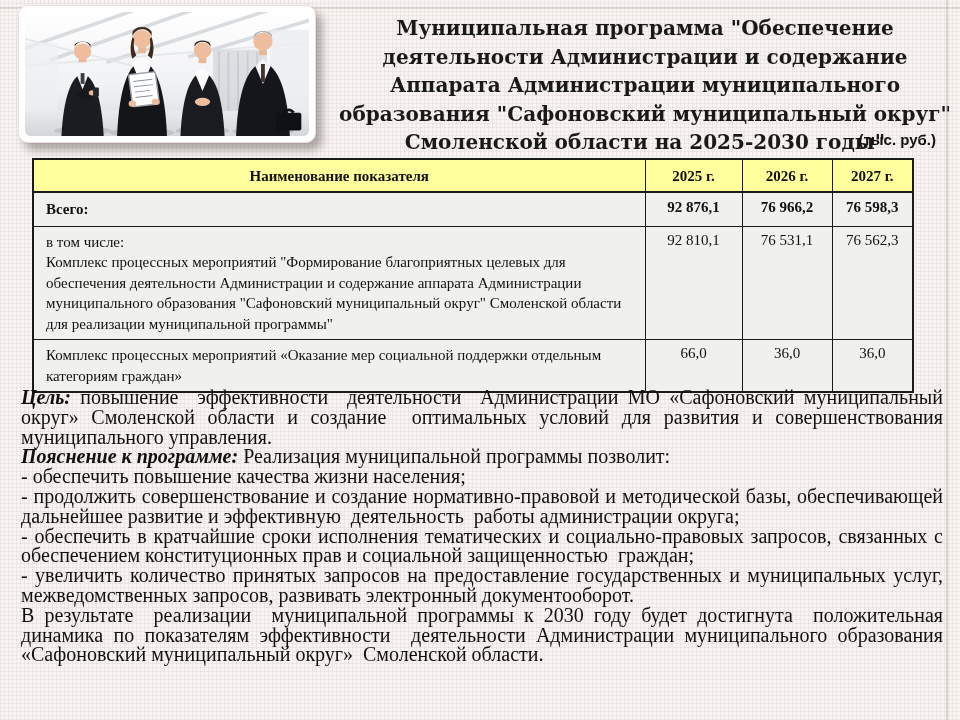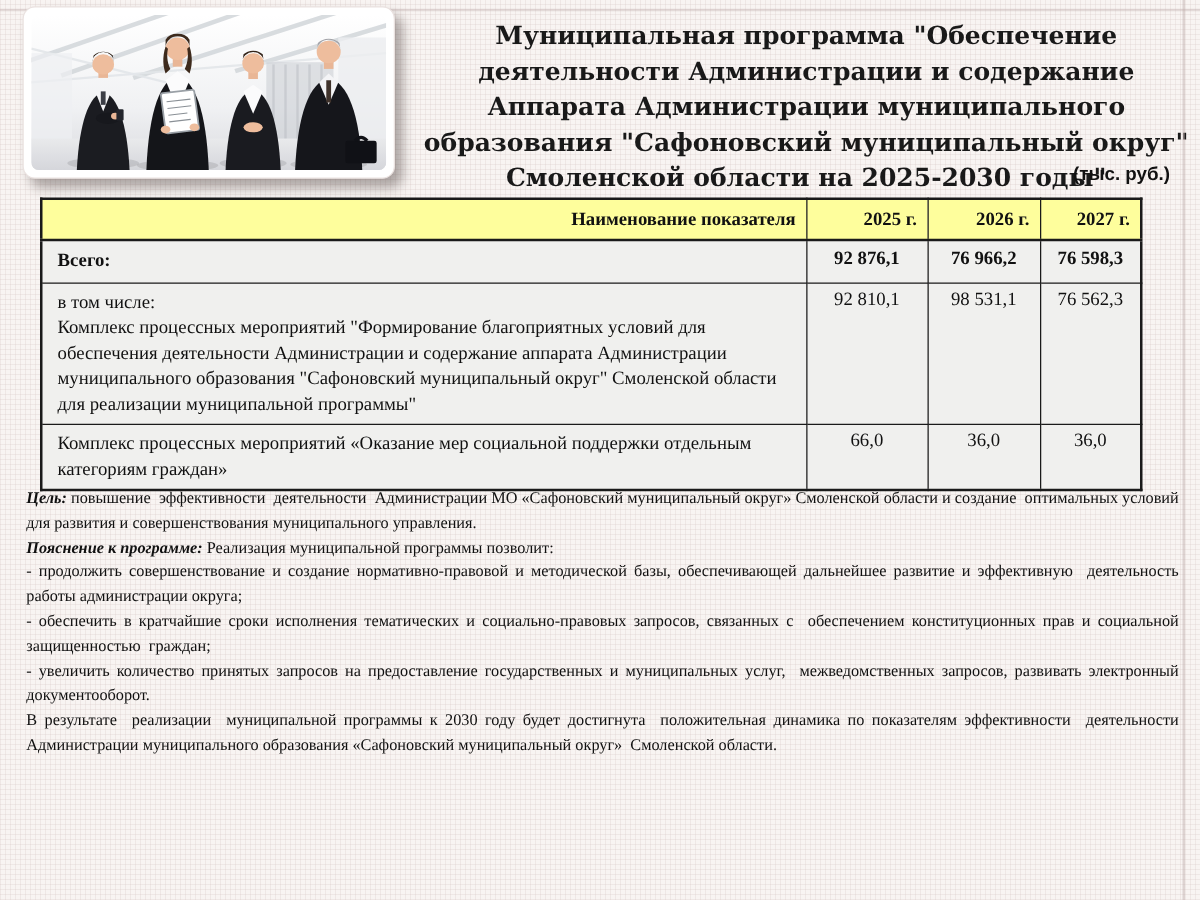--- a/index.html
+++ b/index.html
@@ -87,40 +87,40 @@
   }
   table.budget th, table.budget td {
     border: 1.5px solid #1a1a1a;
     vertical-align: top;
   }
   table.budget th {
     background: #fefe9c;
     font-weight: bold;
     height: 33px;
     padding: 7px 8px 6px 8px;
-    text-align: right;
+    text-align: center;
     vertical-align: middle;
   }
-  table.budget th.name-col { text-align: right; }
+  table.budget th.name-col { text-align: center; }
   table.budget td { background: #f0f0ee; padding: 5px 12px; }
   table.budget td.name-cell { white-space: pre-line; line-height: 20.5px; }
   table.budget td.value-cell { text-align: center; }
   table.budget tr.bold-row td { font-weight: bold; padding-top: 6px; padding-bottom: 6px; }
   table.budget thead tr { border-bottom: 2px solid #1a1a1a; }
   table.budget tr.row-total { height: 30px; }
   table.budget tr.row-main { height: 103px; }
   table.budget tr.row-social { height: 45px; margin-top: 17px; }
 
   
   .body-text {
     position: absolute;
     left: 21px; top: 388px;
     width: 922px;
     font-family: "Liberation Serif", serif;
-    font-size: 13px;
+    font-size: 20px;
     line-height: 19.8px;
     color: #101010;
     text-align: justify;
   }
   .body-text .para { white-space: pre-wrap; }
   .body-text .lead { font-weight: bold; font-style: italic; }
 </style>
 </head>
 <body>
 
@@ -248,36 +248,37 @@
     </thead>
     <tbody id="table-body">
         <tr class="bold-row row-total">
           <td class="name-cell">Всего:</td>
           <td class="value-cell">92 876,1</td>
           <td class="value-cell">76 966,2</td>
           <td class="value-cell">76 598,3</td>
         </tr>
         <tr class="row-main">
           <td class="name-cell">в том числе:
-Комплекс процессных мероприятий "Формирование благоприятных условий для обеспечения деятельности  Администрации и содержание аппарата Администрации муниципального образования "Сафоновский  муниципальный округ"  Смоленской области для реализации муниципальной программы"</td>
+Комплекс процессных мероприятий "Формирование благоприятных целевых для обеспечения деятельности  Администрации и содержание аппарата Администрации муниципального образования "Сафоновский  муниципальный округ"  Смоленской области для реализации муниципальной программы"</td>
           <td class="value-cell">92 810,1</td>
-          <td class="value-cell">98 531,1</td>
+          <td class="value-cell">76 531,1</td>
           <td class="value-cell">76 562,3</td>
         </tr>
         <tr class="row-social">
           <td class="name-cell">Комплекс процессных мероприятий  «Оказание мер социальной поддержки отдельным категориям граждан»</td>
           <td class="value-cell">66,0</td>
           <td class="value-cell">36,0</td>
           <td class="value-cell">36,0</td>
         </tr>
       </tbody>
   </table>
 
   <div class="body-text" id="body-text">
       <div class="para"><span class="lead">Цель:</span><span> повышение  эффективности  деятельности  Администрации МО «Сафоновский муниципальный округ» Смоленской области и создание  оптимальных условий для развития и совершенствования муниципального управления.</span></div>
       <div class="para"><span class="lead">Пояснение к программе:</span><span> Реализация муниципальной программы позволит:</span></div>
+      <div class="para"><span>- обеспечить повышение качества жизни населения;</span></div>
       <div class="para"><span>- продолжить совершенствование и создание нормативно-правовой и методической базы, обеспечивающей дальнейшее развитие и эффективную  деятельность  работы администрации округа;</span></div>
       <div class="para"><span>- обеспечить в кратчайшие сроки исполнения тематических и социально-правовых запросов, связанных с  обеспечением конституционных прав и социальной защищенностью  граждан;</span></div>
       <div class="para"><span>- увеличить количество принятых запросов на предоставление государственных и муниципальных услуг,  межведомственных запросов, развивать электронный документооборот.</span></div>
       <div class="para"><span>В результате  реализации  муниципальной программы к 2030 году будет достигнута  положительная динамика по показателям эффективности  деятельности Администрации муниципального образования «Сафоновский муниципальный округ»  Смоленской области.</span></div>
     </div>
 
 </div>
 
 </body></html>

